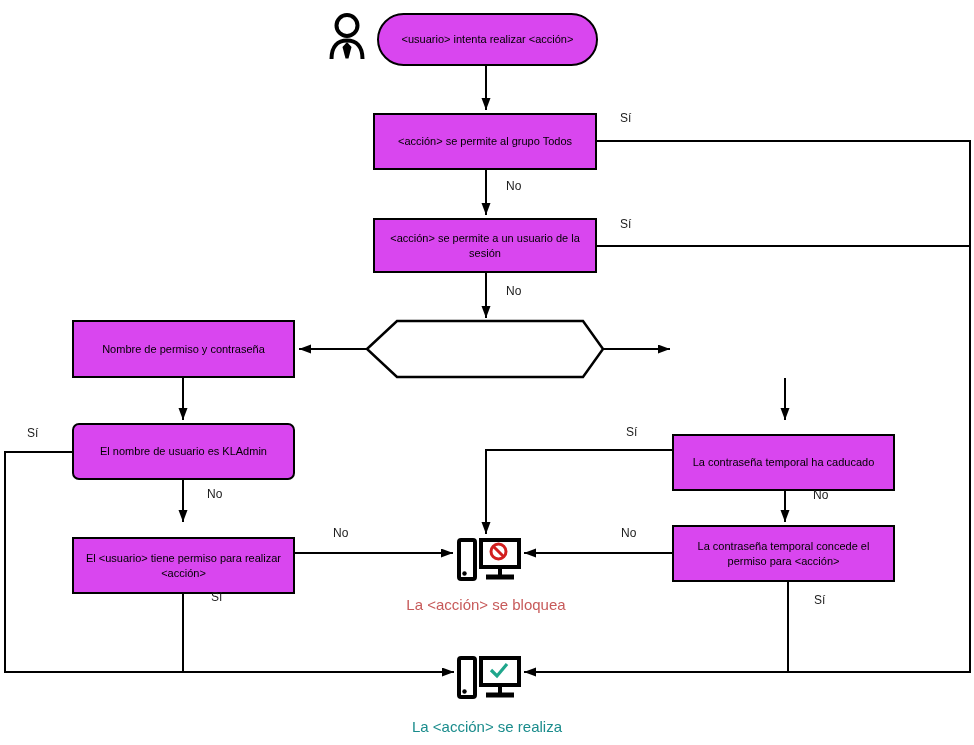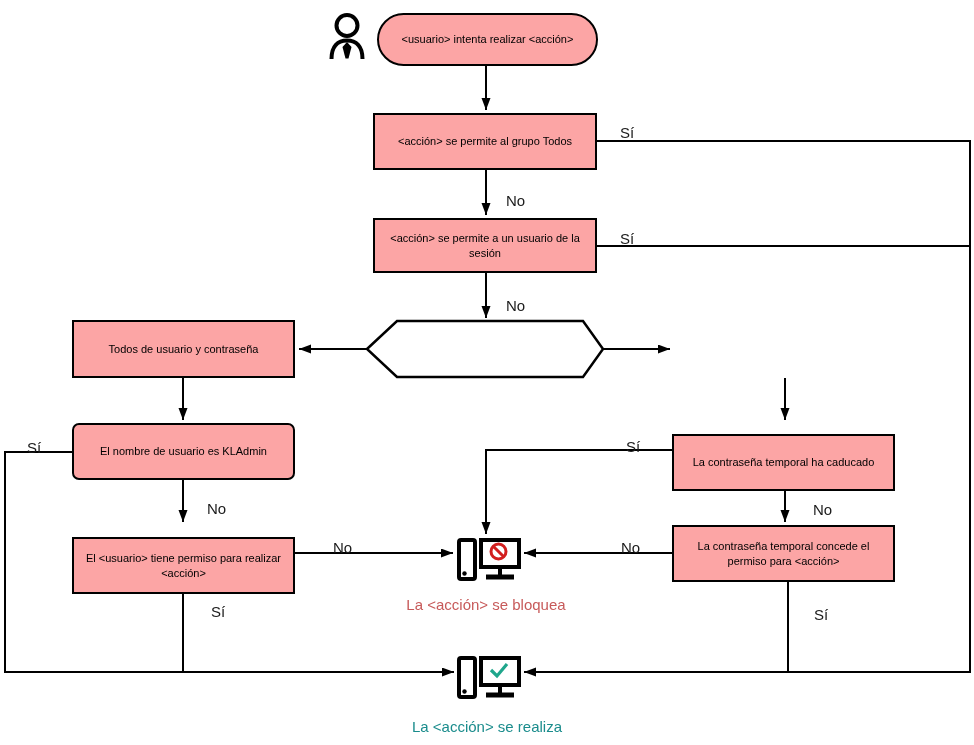--- a/index.html
+++ b/index.html
@@ -2,28 +2,28 @@
 <html><head>
 <meta charset="utf-8">
 <style>
   html,body{margin:0;padding:0;background:#ffffff;}
   .canvas{
     position:relative;width:974px;height:745px;background:#ffffff;
     font-family:"Liberation Sans",sans-serif;overflow:hidden;
   }
   .layer{position:absolute;left:0;top:0;width:974px;height:745px;}
   .node{
-    position:absolute;box-sizing:border-box;border:2.5px solid #000;background:#fca5a5;
+    position:absolute;box-sizing:border-box;border:2.5px solid #000;background:#d946ef;
     display:flex;align-items:center;justify-content:center;text-align:center;
     font-size:11px;line-height:1.3;color:#000;padding:2px 8px;
   }
   .stadium{border-radius:27px;}
   .hexnode{border:none;background:transparent;padding:2px 26px;}
   .edge-label{
-    position:absolute;font-size:15px;line-height:1;color:#1a1a1a;white-space:nowrap;margin-top:13px;
+    position:absolute;font-size:12px;line-height:1;color:#1a1a1a;white-space:nowrap;
   }
   svg text{font-family:"Liberation Sans",sans-serif;}
 </style>
 </head>
 <body>
 
 <div class="canvas">
 
   <svg class="layer" viewBox="0 0 974 745">
     <defs>
@@ -100,21 +100,21 @@
   <div class="node" style="left:373px;top:113px;width:224px;height:57px;">
     <span>&lt;acción&gt; se permite al grupo Todos</span>
   </div>
 
   <div class="node" style="left:373px;top:218px;width:224px;height:55px;">
     <span>&lt;acción&gt; se permite a un usuario de la sesión</span>
   </div>
 
 
   <div class="node" style="left:72px;top:320px;width:223px;height:58px;">
-    <span>Todos de usuario y contraseña</span>
+    <span>Nombre de permiso y contraseña</span>
   </div>
 
 
   <div class="node" style="left:72px;top:423px;width:223px;height:57px;border-radius:7px;">
     <span>El nombre de usuario es KLAdmin</span>
   </div>
 
   <div class="node" style="left:72px;top:525px;width:223px;height:57px;margin-top:12px;">
     <span>El &lt;usuario&gt; tiene permiso para realizar &lt;acción&gt;</span>
   </div>

